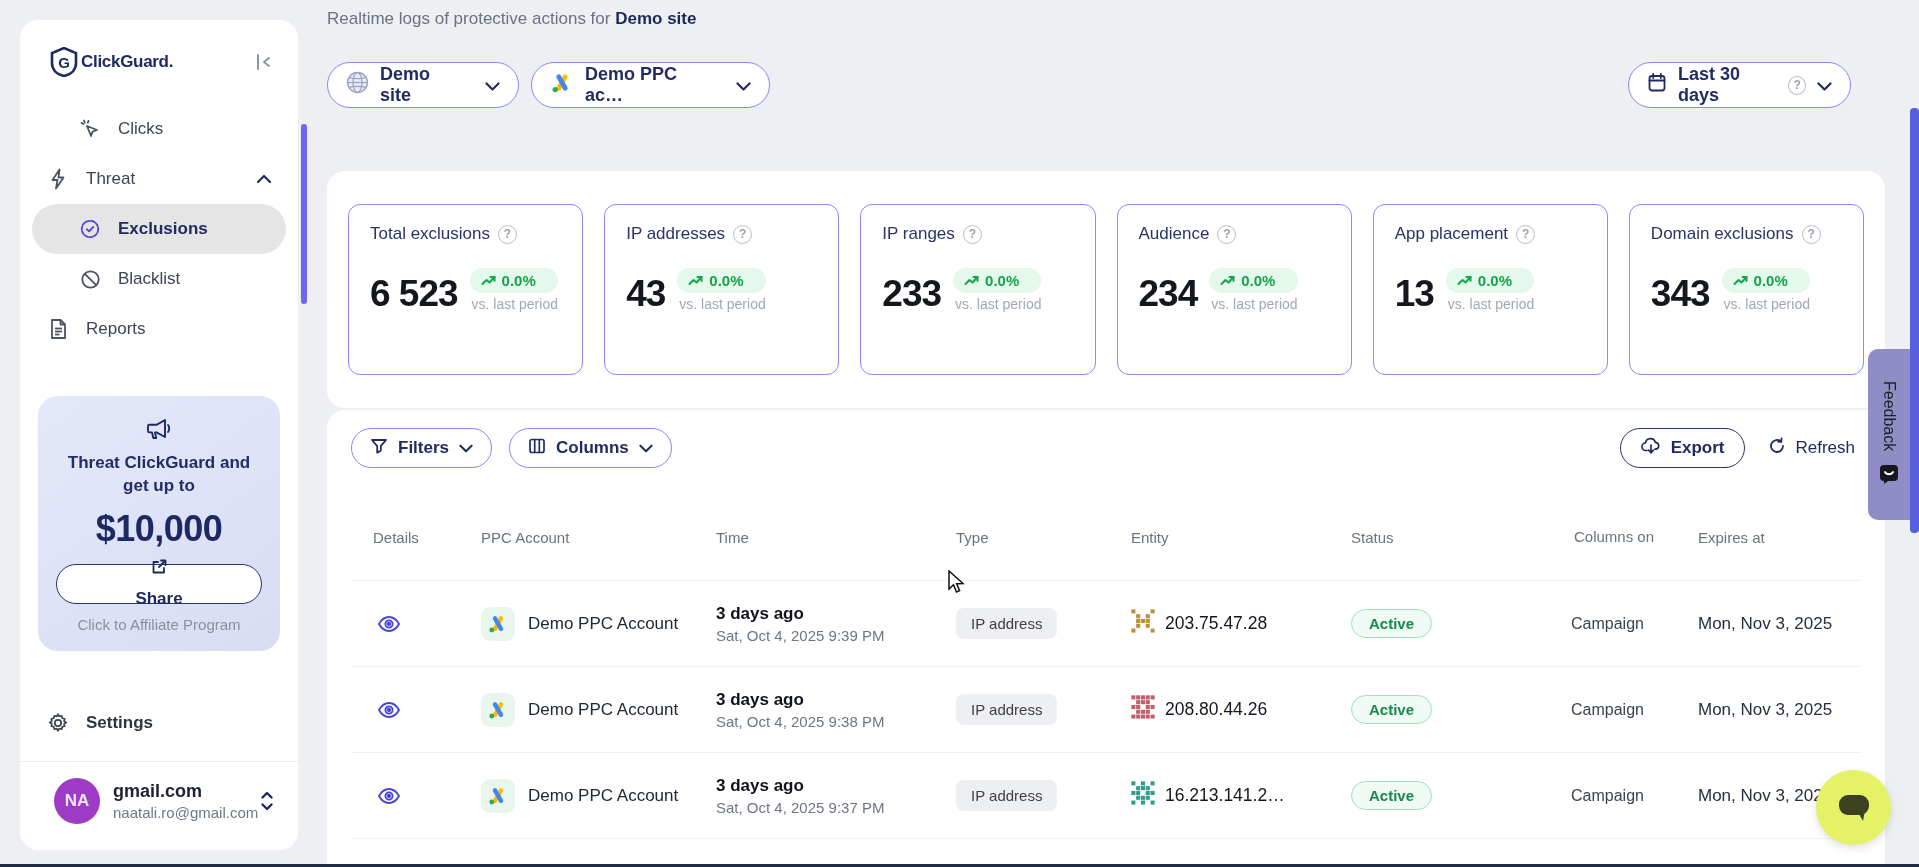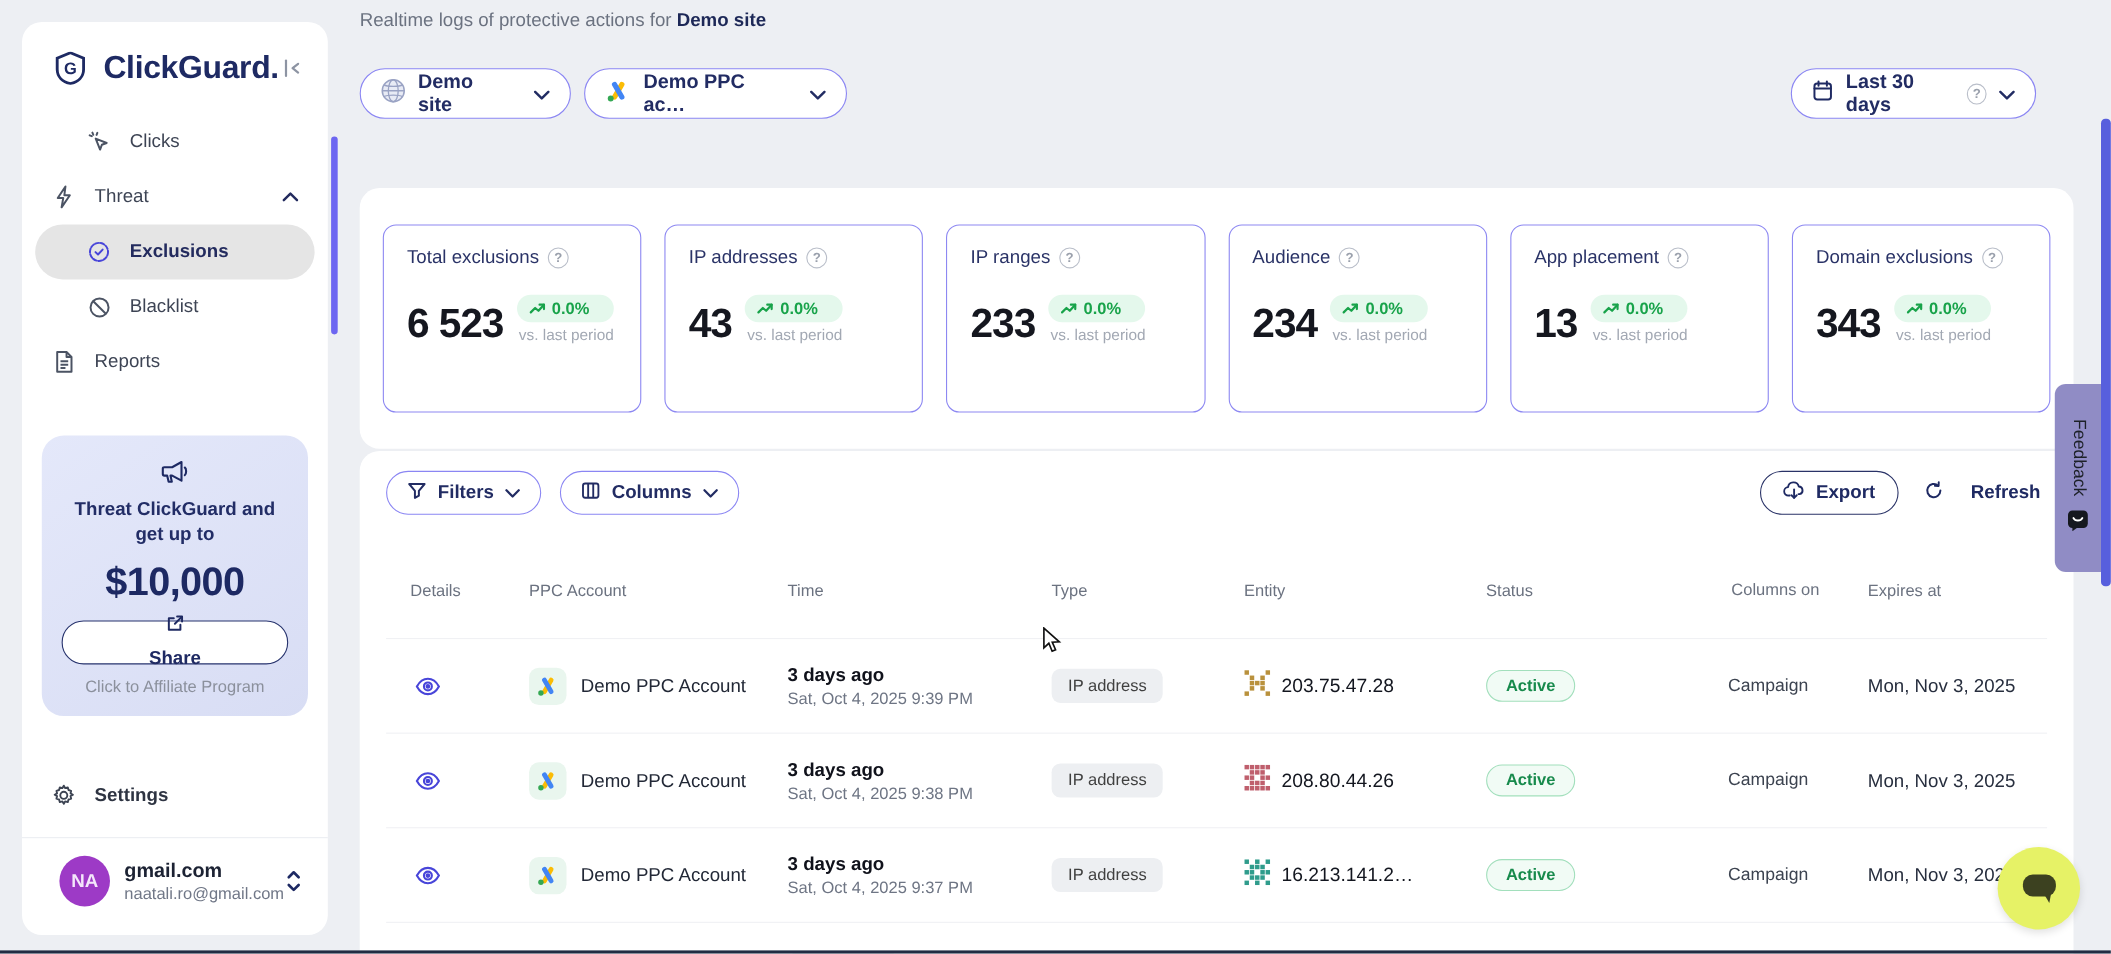--- a/index.html
+++ b/index.html
@@ -4,21 +4,21 @@
 <style>
   * { margin:0; padding:0; box-sizing:border-box; }
   html,body { width:1919px; height:867px; overflow:hidden; }
   body { font-family:"Liberation Sans","DejaVu Sans",sans-serif; background:#edeff3; color:#232b47; }
   .app { position:relative; width:1919px; height:867px; overflow:hidden; }
 
   
   .sidebar { position:absolute; left:20px; top:20px; width:278px; height:830px; background:#fff; border-radius:18px; padding:22px 0 0 0; }
   .logo-row { display:flex; align-items:center; padding:0 22px 0 30px; height:40px; }
   .logo-mark { width:28px; height:30px; flex:0 0 auto; }
-  .logo-text { font-size:29px; font-weight:700; color:#1e2a63; margin-left:16px; letter-spacing:-0.3px; flex:1; }
+  .logo-text { font-size:17px; font-weight:700; color:#1e2a63; margin-left:3px; letter-spacing:-0.3px; flex:1; }
   .collapse-btn { width:26px; height:26px; display:flex; align-items:center; justify-content:center; cursor:pointer; }
   .nav { margin-top:22px; position:relative; padding:0 12px; }
   .nav-item { display:flex; align-items:center; height:50px; border-radius:26px; padding:0 14px; cursor:pointer; color:#3d4454; font-size:17px; }
   .nav-item .ni-icon { width:24px; height:24px; display:flex; align-items:center; justify-content:center; margin-right:16px; }
   .nav-item.indent { padding-left:46px; }
   .nav-item.active { background:#e5e5e5; color:#232b5e; font-weight:700; }
   .nav-item .grow { flex:1; }
   .nav-scrollbar { position:absolute; right:-9px; top:20px; width:6px; height:180px; background:#6d66f1; border-radius:3px; }
   .promo { margin:42px 18px 0 18px; background:linear-gradient(145deg,#e4e8fa,#d8ddf4); border-radius:20px; padding:20px 14px 18px; text-align:center; }
   .promo-icon { display:flex; justify-content:center; margin-bottom:10px; }
@@ -53,21 +53,21 @@
   .stat-bottom { display:flex; align-items:flex-end; gap:12px; margin-top:24px; }
   .stat-value { font-size:37px; font-weight:700; color:#15171f; letter-spacing:-1px; line-height:1; }
   .stat-delta-wrap { display:flex; flex-direction:column; }
   .stat-delta { display:inline-flex; align-items:center; gap:5px; background:#e4f8ec; color:#18a34a; border-radius:14px; padding:4px 11px; font-size:15px; font-weight:700; }
   .stat-caption { font-size:14px; color:#a2a8b3; margin-top:3px; padding-left:2px; white-space:nowrap; }
 
   .table-panel { position:absolute; left:327px; top:410px; width:1558px; height:500px; background:#fff; border-radius:18px; padding:18px 24px 0; overflow:hidden; }
   .toolbar { display:flex; align-items:center; gap:17px; }
   .tb-pill { height:40px; border:1.5px solid #8b86f3; border-radius:21px; background:#fff; display:flex; align-items:center; gap:10px; padding:0 18px; font-size:17px; font-weight:600; color:#222c63; cursor:pointer; }
   .tb-export { height:40px; border:1.5px solid #2a3367; border-radius:21px; background:#fff; display:flex; align-items:center; gap:10px; padding:0 20px; font-size:17px; font-weight:600; color:#1f2a63; cursor:pointer; }
-  .tb-refresh { height:40px; display:flex; align-items:center; gap:25px; padding:0 6px; font-size:17px; font-weight:700; color:#1f2a63; cursor:pointer; }
+  .tb-refresh { height:40px; display:flex; align-items:center; gap:9px; padding:0 6px; font-size:17px; font-weight:400; color:#1f2a63; cursor:pointer; }
   .toolbar .grow { flex:1; }
   .grid-row { display:grid; grid-template-columns:130px 235px 240px 175px 220px 220px 115px 1fr; align-items:center; }
   .thead { height:86px; margin-top:26px; color:#6b7280; font-size:15px; }
   .thead > div:first-child { padding-left:22px; }
   .th-excl { max-width:86px; text-align:center; line-height:1.3; }
   .th-exp { padding-left:12px; }
   .trow { height:86px; border-top:1px solid #f0f1f4; }
   .trow > div:first-child { padding-left:26px; }
   .eye-btn { width:26px; height:26px; cursor:pointer; display:flex; align-items:center; }
   .acct-cell { display:flex; align-items:center; gap:13px; font-size:17px; color:#222836; }

